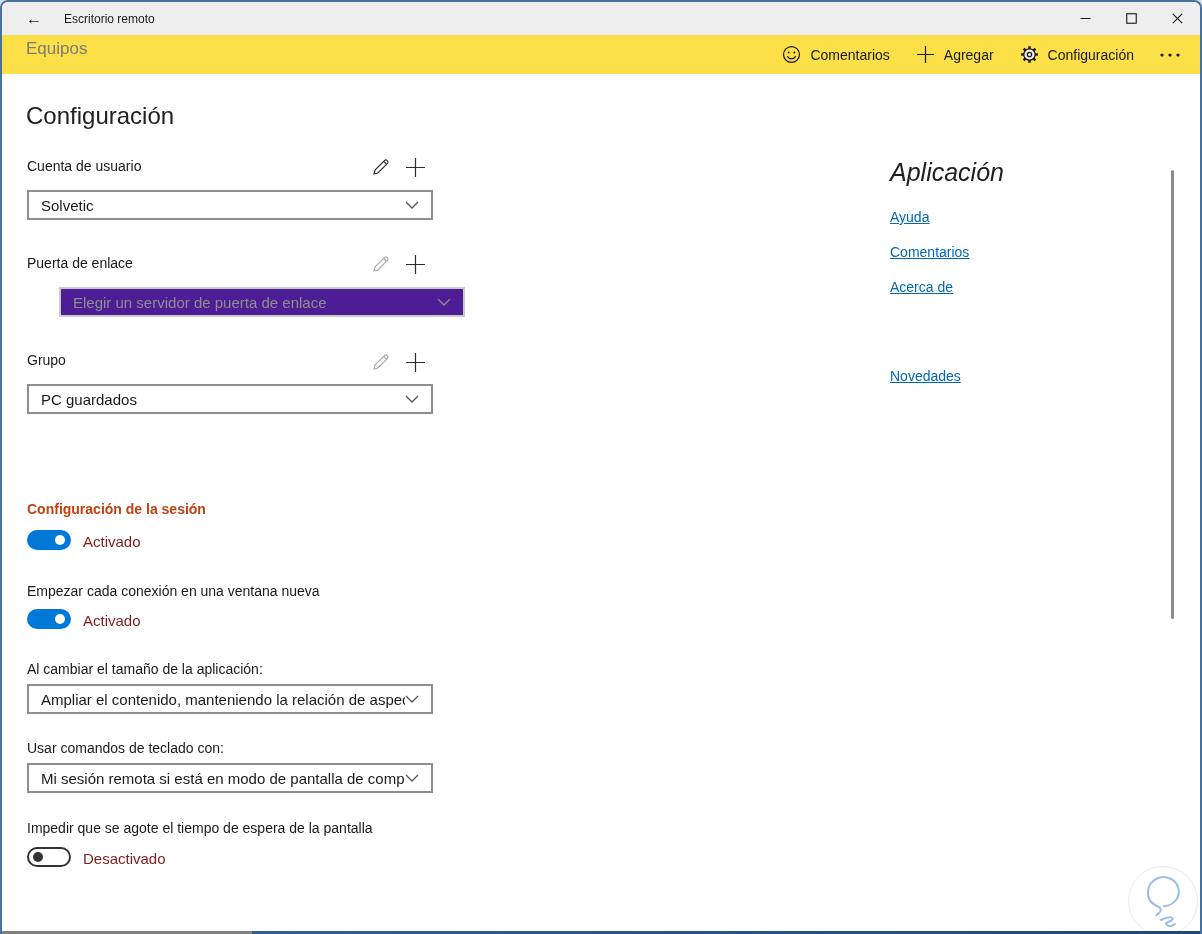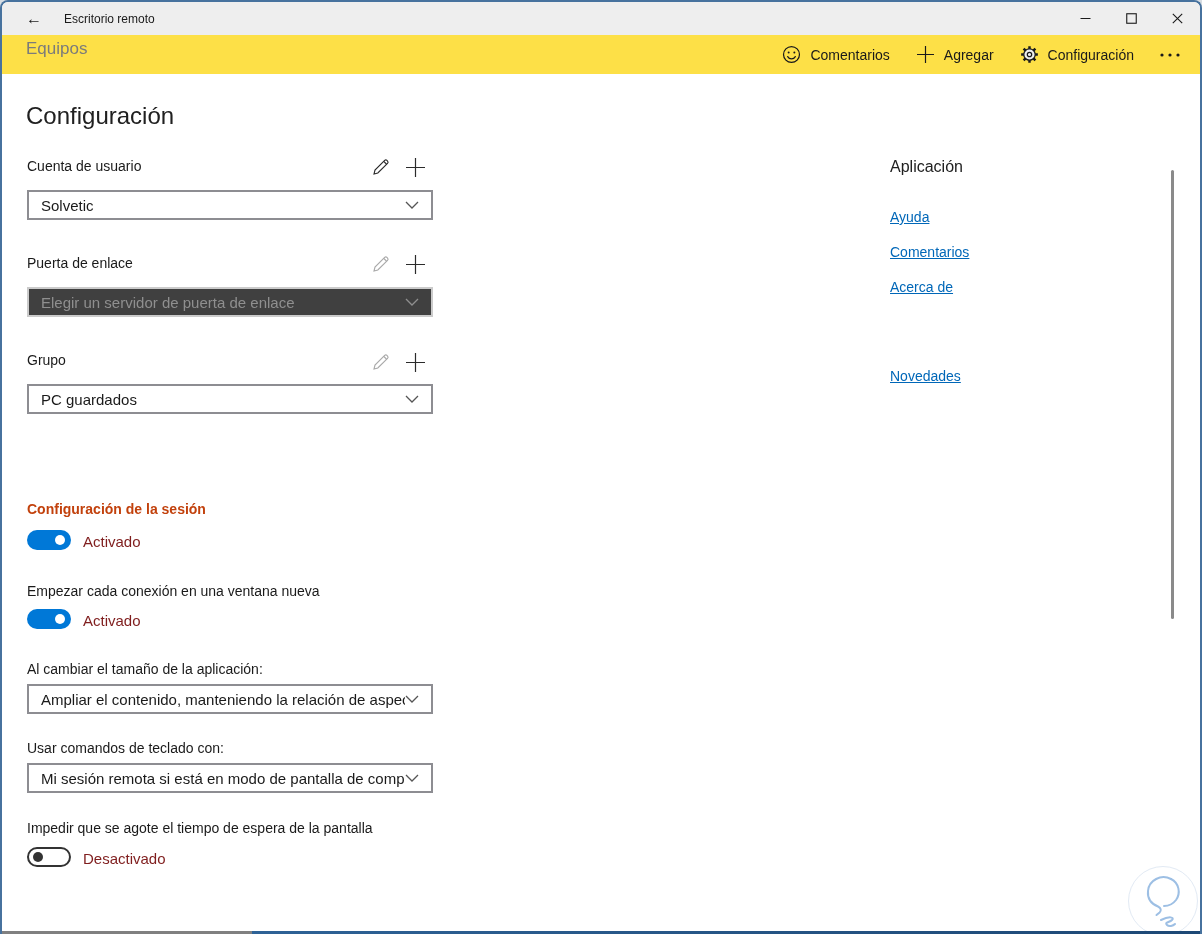--- a/index.html
+++ b/index.html
@@ -50,35 +50,35 @@
   .icon-btn{ position:absolute; width:22px; height:22px; display:flex; align-items:center; justify-content:center;}
   .icon-dark{ color:#2b2b2b; }
   .icon-light{ color:#a9a9a9; }
 
   .selectbox{
     position:absolute; left:25px; width:406px; height:30px;
     border:2px solid #8d8d92; background:#ffffff;
     display:flex; align-items:center; padding:0 12px; font-size:15px; color:#1a1a1a;
   }
   .selectbox .val{ flex:1; white-space:nowrap; overflow:hidden; }
-  .selectbox.disabled{ background:#404040; border-color:#cbcbcb; color:#8f8f8f; }
+  .selectbox.disabled{ background:#4c1d95; border-color:#cbcbcb; color:#8f8f8f;margin-left:32px; }
   .selectbox.disabled svg{ color:#8f8f8f; }
   .selectbox svg{ color:#555; flex:none; }
 
   .section-title{ position:absolute; left:25px; font-size:14px; font-weight:700; color:#c2410c;margin-top:28px;}
 
   .toggle{ position:absolute; left:25px; width:44px; height:20px; border-radius:10px;}
   .toggle.on{ background:#0078d7; }
   .toggle.on .knob{ position:absolute; left:28px; top:5px; width:10px; height:10px; border-radius:50%; background:#ffffff;}
   .toggle.off{ background:transparent; border:2px solid #333333;}
   .toggle.off .knob{ position:absolute; left:4px; top:3px; width:10px; height:10px; border-radius:50%; background:#333333;}
   .toggle-state{ position:absolute; left:81px; font-size:15px; color:#7f1d1d;}
 
   
-  .app-panel-title{ position:absolute; left:888px; top:84px; font-size:16px; color:#202020;}
+  .app-panel-title{ position:absolute; left:888px; top:84px; font-size:25px; color:#202020;font-style:italic;}
   .app-link{ position:absolute; left:888px; font-size:14px; color:#0067b8; text-decoration:underline; cursor:pointer;text-align:right;}
 
   .scrollbar{ position:absolute; left:1169px; top:96px; width:3px; height:449px; background:#8a8a8a; border-radius:2px;}
 
   .watermark{
     position:absolute; left:1126px; top:792px; width:70px; height:70px; border-radius:50%;
     border:1px solid #e2eaf4; display:flex; align-items:center; justify-content:center;
   }
 </style>
 </head>

